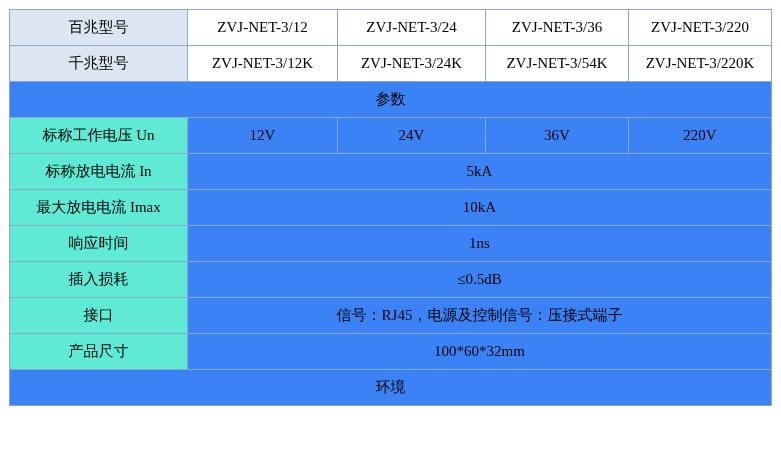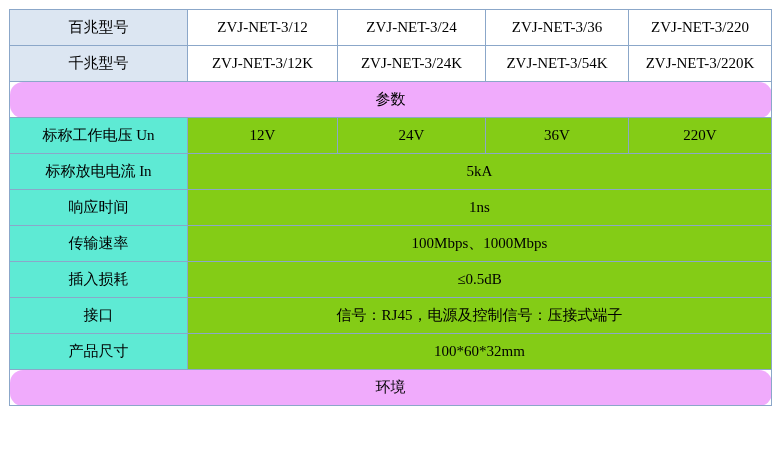--- a/index.html
+++ b/index.html
@@ -38,27 +38,26 @@
     white-space: nowrap;
     overflow: hidden;
     margin-left: 7px;
   }
   td.label {
     text-align: left;
     padding-left: 8px;
     background: #5eead4;
   }
   td.value {
-    background: #84cc16;
+    background: #3b82f6;
   }
   td.section {
     text-align: left;
     padding-left: 8px;
-    background: #f0abfc;
-    border-radius: 13px;
+    background: #3b82f6;
   }
   tr.head td {
     background: #dce6f2;
     font-weight: normal;
   }
   tr.head td.value {
     background: #ffffff;
   }
 </style>
 </head>
@@ -95,26 +94,26 @@
         <td class="value" colspan="1">12V</td>
         <td class="value" colspan="1">24V</td>
         <td class="value" colspan="1">36V</td>
         <td class="value" colspan="1">220V</td>
       </tr>
       <tr>
         <td class="label">标称放电电流 In</td>
         <td class="value" colspan="4">5kA</td>
       </tr>
       <tr>
+        <td class="label">最大放电电流 Imax</td>
+        <td class="value" colspan="4">10kA</td>
+      </tr>
+      <tr>
         <td class="label">响应时间</td>
         <td class="value" colspan="4">1ns</td>
-      </tr>
-      <tr>
-        <td class="label">传输速率</td>
-        <td class="value" colspan="4">100Mbps、1000Mbps</td>
       </tr>
       <tr>
         <td class="label">插入损耗</td>
         <td class="value" colspan="4">≤0.5dB</td>
       </tr>
       <tr>
         <td class="label">接口</td>
         <td class="value" colspan="4">信号：RJ45，电源及控制信号：压接式端子</td>
       </tr>
       <tr>

